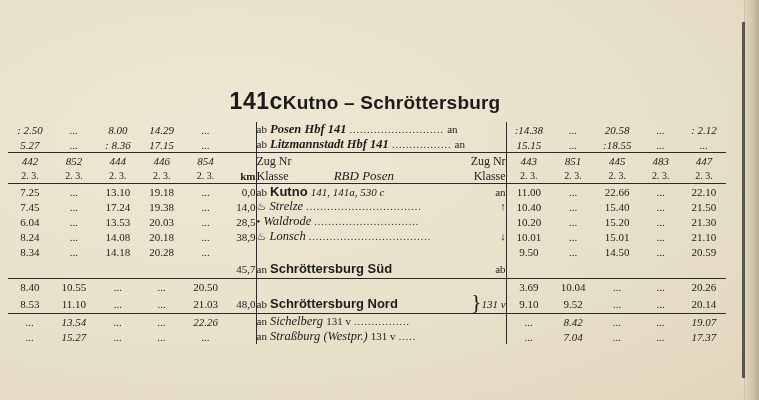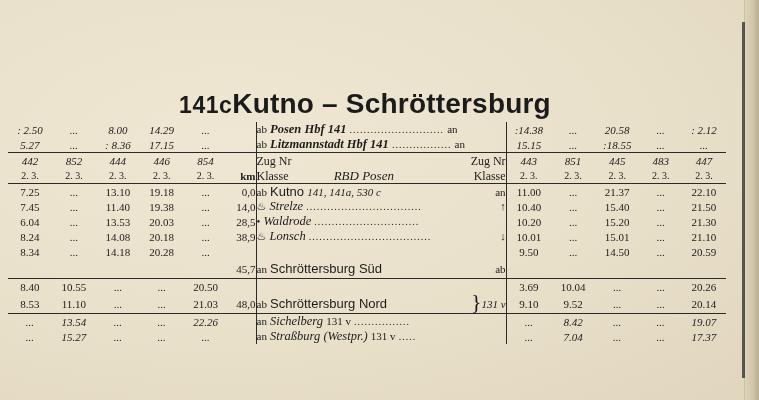--- a/index.html
+++ b/index.html
@@ -48,21 +48,21 @@
   }
   .title-num {
     font-family: "Liberation Sans", sans-serif;
     font-weight: bold;
     font-size: 23px;
     letter-spacing: .5px;
   }
   .title-main {
     font-family: "Liberation Sans", sans-serif;
     font-weight: bold;
-    font-size: 28px;
+    font-size: 19px;
     letter-spacing: .2px;
     margin-left: 0;
   }
 
   
   #tbl {
     position: absolute;
     left: 8px;
     top: 122px;
     width: 718px;
@@ -92,21 +92,21 @@
 
   .mid-cell {
     padding-left: 4px;
     padding-right: 4px;
   }
   .dots {
     letter-spacing: 1px;
   }
   .station-name {
     font-family: "Liberation Sans", sans-serif;
-    font-weight: normal;
+    font-weight: bold;
     font-size: 13px;
     margin-top: 48px;
   }
   .abn { font-size: 11px; }
   .ital-name { font-style: italic; font-size: 12.5px; }
 
   .hdr-klasse { font-size: 12px; }
   .rbd {
     font-style: italic;
     font-size: 13px;
@@ -220,29 +220,29 @@
       <td class="c-time small">...</td>
       <td class="c-km small">0,0</td>
       <td class="c-mid mid-cell vl-l vl-r">
         <span class="abn">ab</span>
         <span class="station-name">Kutno</span>
         <span class="small ital">141, 141a, 530 c</span>
         <span style="float:right" class="abn">an</span>
       </td>
       <td class="c-time small">11.00</td>
       <td class="c-time small">...</td>
-      <td class="c-time small">21.37</td>
+      <td class="c-time small">22.66</td>
       <td class="c-time small">...</td>
       <td class="c-time small">22.10</td>
     </tr>
 
     <tr>
       <td class="c-time small">7.45</td>
       <td class="c-time small">...</td>
-      <td class="c-time small">11.40</td>
+      <td class="c-time small">17.24</td>
       <td class="c-time small">19.38</td>
       <td class="c-time small">...</td>
       <td class="c-km small">14,0</td>
       <td class="c-mid mid-cell vl-l vl-r">
         <span class="leafy">♨</span>
         <span class="ital-name">Strelze</span>
         <span class="dots tiny">.................................</span>
         <span style="float:right" class="arrowup">↑</span>
       </td>
       <td class="c-time small">10.40</td>

